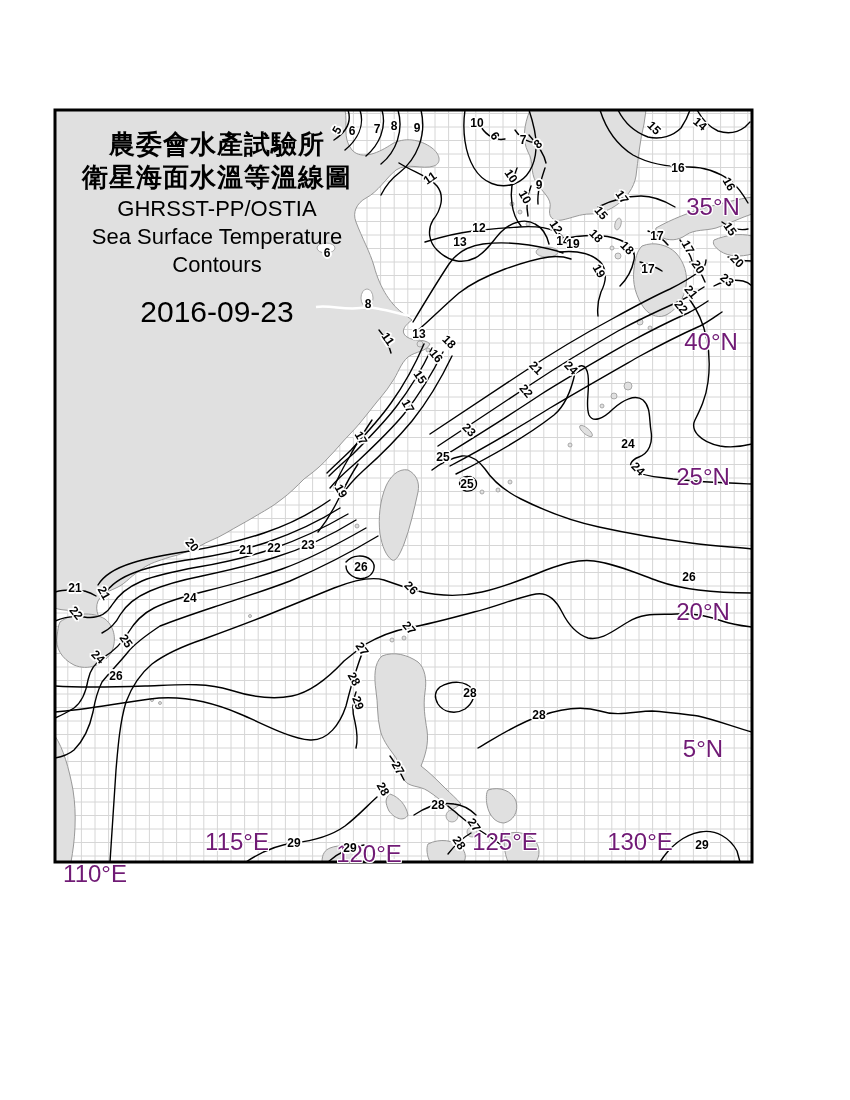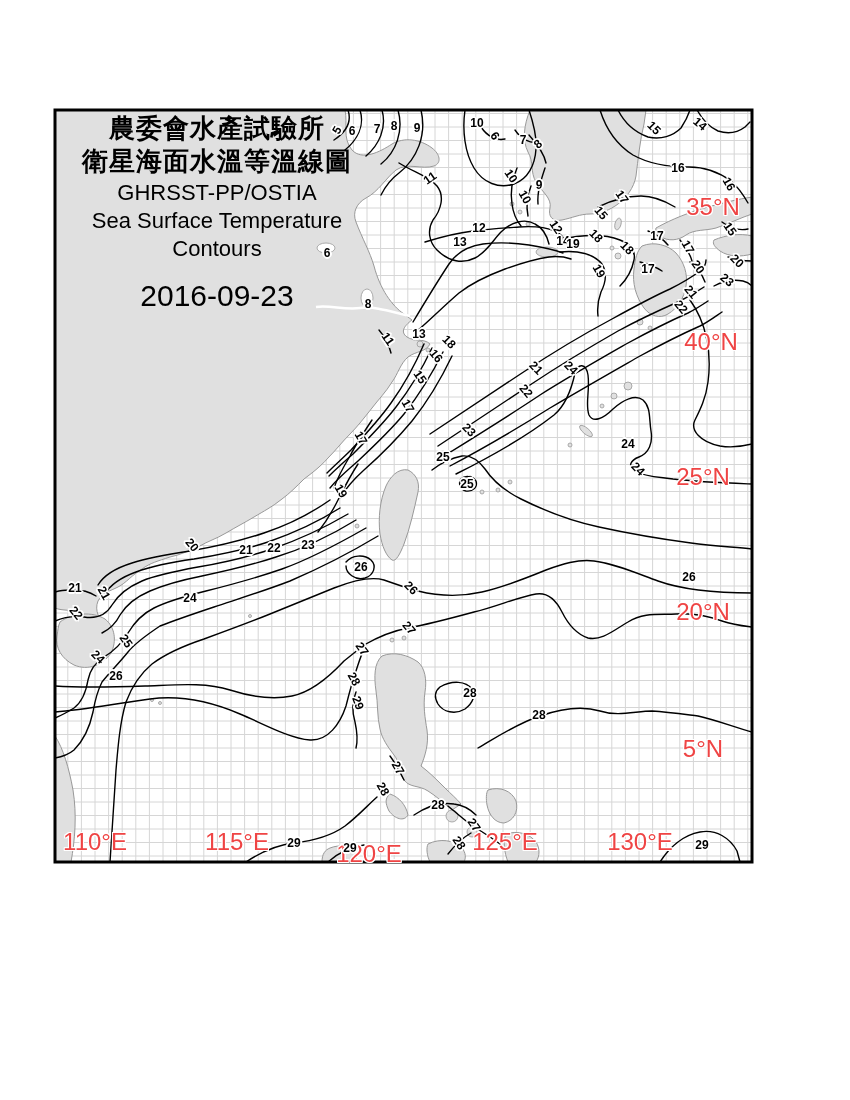--- a/index.html
+++ b/index.html
@@ -1,23 +1,23 @@
 <!DOCTYPE html>
 <html><head>
 <meta charset="utf-8">
 <style>
   html,body{margin:0;padding:0;background:#ffffff;}
   body{width:850px;height:1100px;position:relative;font-family:"Liberation Sans",sans-serif;overflow:hidden;}
   #stage{position:absolute;left:0;top:0;width:850px;height:1100px;}
   #mapsvg{position:absolute;left:0;top:0;}
-  .title-block{position:absolute;left:60px;top:112px;width:314px;text-align:center;color:#000;line-height:1.28;}
+  .title-block{position:absolute;left:60px;top:128px;width:314px;text-align:center;color:#000;line-height:1.28;}
   .t-zh{font-size:26px;font-weight:700;letter-spacing:1px;}
   .t-en{font-size:22px;font-weight:400;}
   .t-date{font-size:30px;font-weight:400;margin-top:14px;}
-  .axis-label{position:absolute;transform:translate(-50%,-50%);font-size:24px;color:#ef4444;white-space:nowrap;
+  .axis-label{position:absolute;transform:translate(-50%,-50%);font-size:24px;color:#701a75;white-space:nowrap;
     text-shadow:-1px 0 0 #fff,1px 0 0 #fff,0 -1px 0 #fff,0 1px 0 #fff,-1px -1px 0 #fff,1px 1px 0 #fff,1px -1px 0 #fff,-1px 1px 0 #fff;}
   .clabel{position:absolute;font-size:12px;font-weight:700;color:#000;white-space:nowrap;
     text-shadow:-2px 0 0 #fff,2px 0 0 #fff,0 -2px 0 #fff,0 2px 0 #fff,-1px -1px 0 #fff,1px 1px 0 #fff,1px -1px 0 #fff,-1px 1px 0 #fff;}
 </style>
 </head>
 <body>
 
 <div id="stage">
   <svg id="mapsvg" width="850" height="1100" viewBox="0 0 850 1100">
       <defs>
@@ -257,21 +257,21 @@
     <div class="t-en">Contours</div>
     <div class="t-date">2016-09-23</div>
   </div>
 
   <div id="labels">
       <div class="axis-label" style="left: 713px; top: 207px; transform: translate(-50%, -50%) rotate(0deg);">35°N</div>
       <div class="axis-label" style="left: 711px; top: 342px; transform: translate(-50%, -50%) rotate(0deg);">40°N</div>
       <div class="axis-label" style="left: 703px; top: 477px; transform: translate(-50%, -50%) rotate(0deg);">25°N</div>
       <div class="axis-label" style="left: 703px; top: 612px; transform: translate(-50%, -50%) rotate(0deg);">20°N</div>
       <div class="axis-label" style="left: 703px; top: 749px; transform: translate(-50%, -50%) rotate(0deg);">5°N</div>
-      <div class="axis-label" style="left: 95px; top: 842px; transform: translate(-50%, -50%) rotate(0deg);">110°E</div>
+      <div class="axis-label" style="left: 95px; top: 874px; transform: translate(-50%, -50%) rotate(0deg);">110°E</div>
       <div class="axis-label" style="left: 237px; top: 842px; transform: translate(-50%, -50%) rotate(0deg);">115°E</div>
       <div class="axis-label" style="left: 369px; top: 842px; transform: translate(-50%, -50%) rotate(0deg); margin-top: 12px;">120°E</div>
       <div class="axis-label" style="left: 505px; top: 842px; transform: translate(-50%, -50%) rotate(0deg);">125°E</div>
       <div class="axis-label" style="left: 640px; top: 842px; transform: translate(-50%, -50%) rotate(0deg);">130°E</div>
       <div class="clabel" style="left: 337px; top: 130px; transform: translate(-50%, -50%) rotate(-60deg);">5</div>
       <div class="clabel" style="left: 352px; top: 131px; transform: translate(-50%, -50%) rotate(0deg);">6</div>
       <div class="clabel" style="left: 377px; top: 129px; transform: translate(-50%, -50%) rotate(0deg);">7</div>
       <div class="clabel" style="left: 394px; top: 126px; transform: translate(-50%, -50%) rotate(0deg);">8</div>
       <div class="clabel" style="left: 417px; top: 128px; transform: translate(-50%, -50%) rotate(0deg);">9</div>
       <div class="clabel" style="left: 477px; top: 123px; transform: translate(-50%, -50%) rotate(0deg);">10</div>

